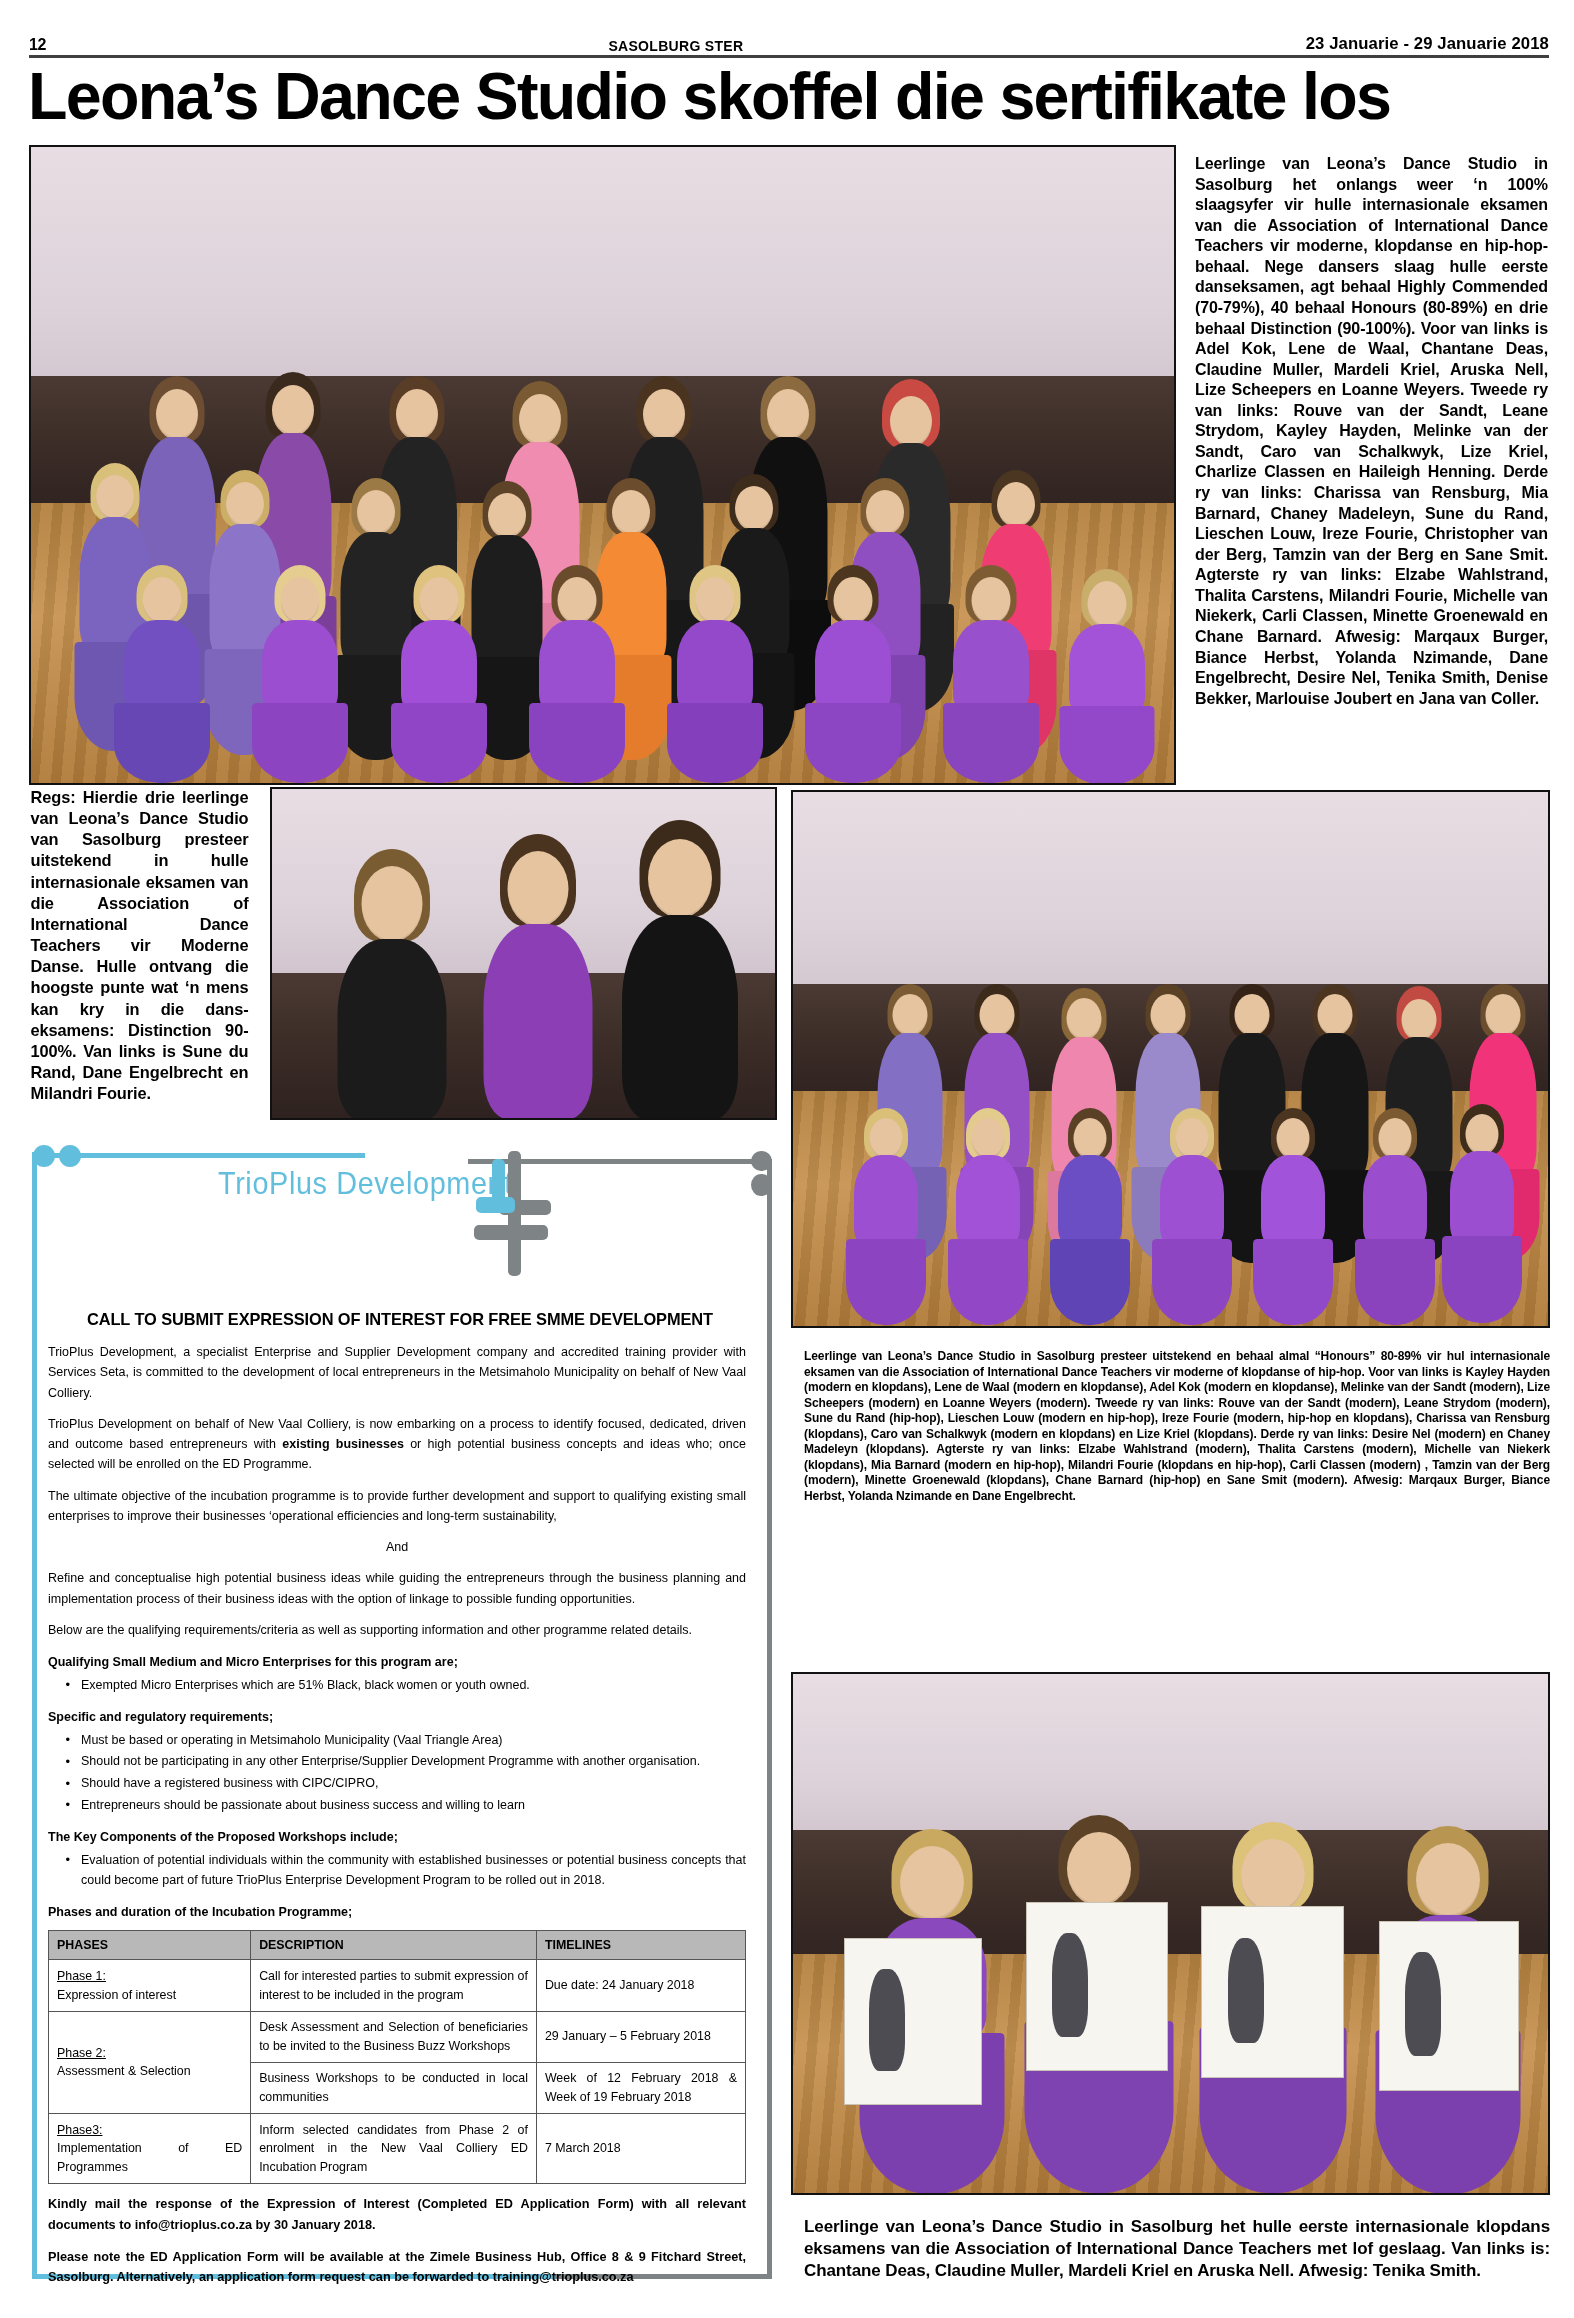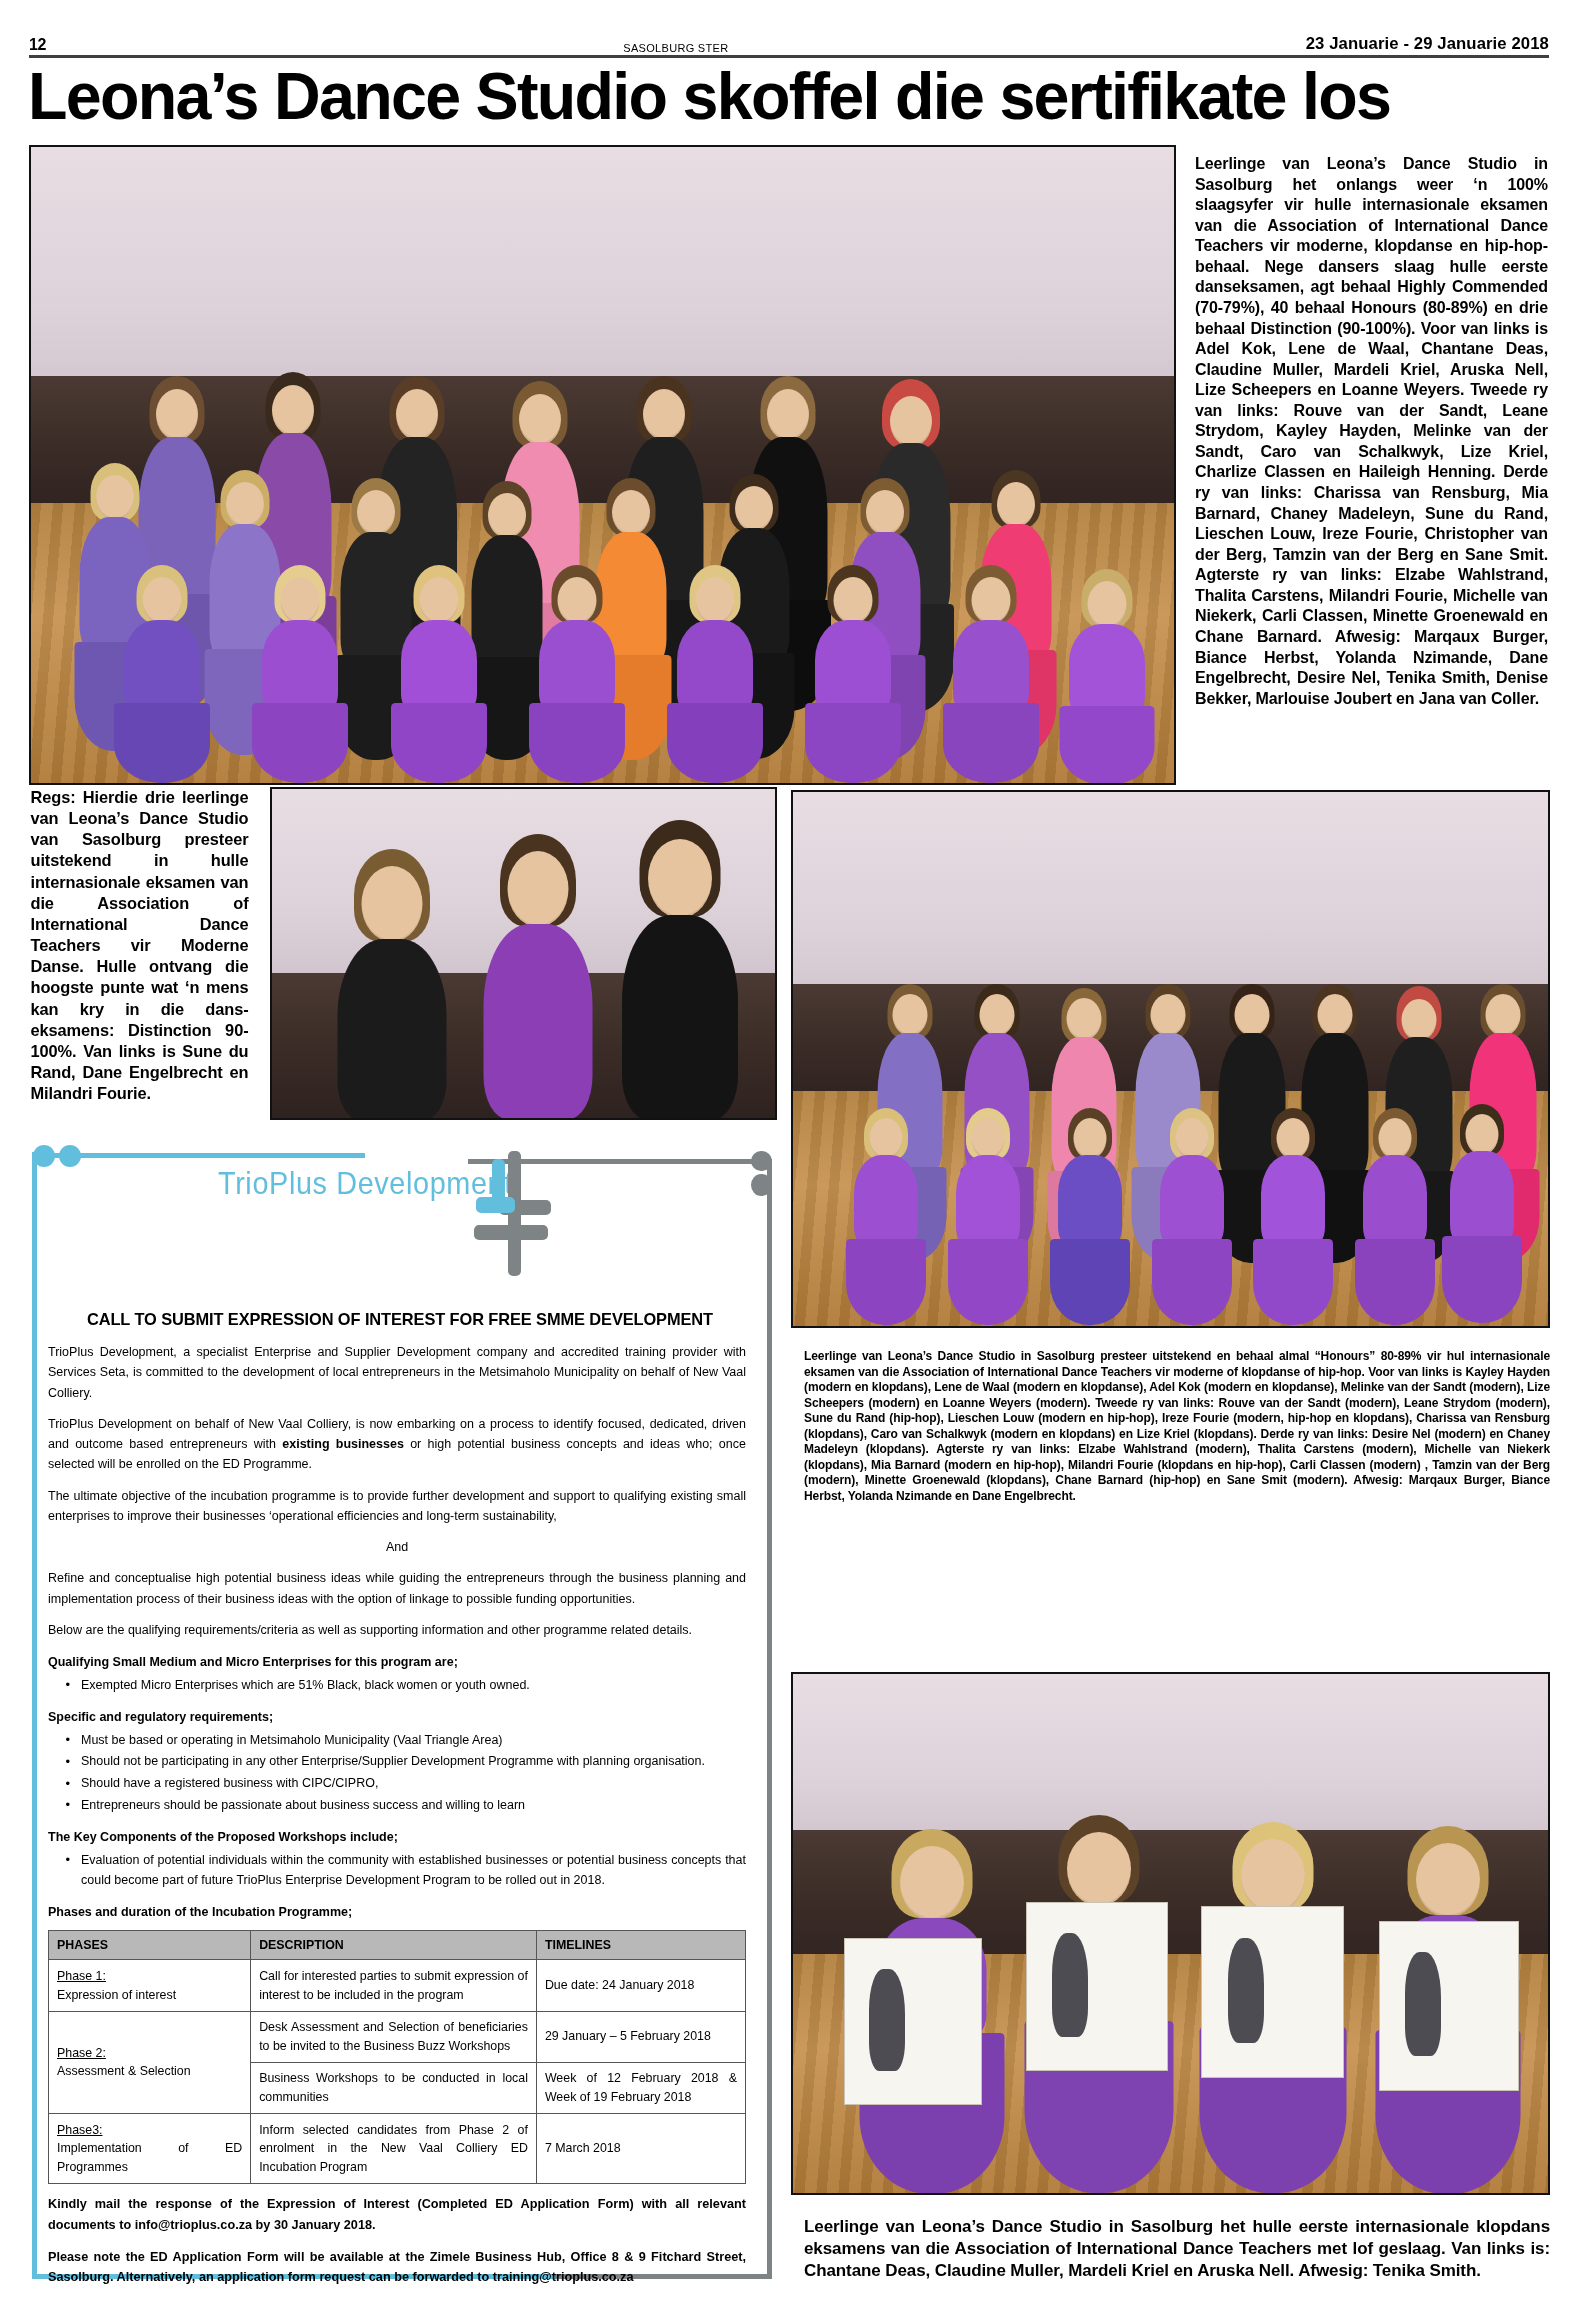--- a/index.html
+++ b/index.html
@@ -11,21 +11,21 @@
     color: #000000;
   }
   .page { position: relative; width: 1574px; height: 2319px; overflow: hidden; }
 
   
   .masthead {
     position: absolute; left: 29px; top: 25px; width: 1520px; height: 29px;
     display: flex; align-items: flex-end; justify-content: space-between;
   }
   .masthead .folio { font-size: 16px; font-weight: bold; letter-spacing: -0.4px; }
-  .masthead .pub   { font-size: 11px; font-weight: normal; letter-spacing: 0.3px; }
+  .masthead .pub   { font-size: 14px; font-weight: bold; letter-spacing: 0.3px; }
   .masthead .dateline { font-size: 16.7px; font-weight: bold; letter-spacing: 0.1px; }
   .rule-top {
     position: absolute; left: 29px; top: 55px; width: 1520px; height: 2.9px; background: #3f3f3f;
   }
 
   
   .headline {
     position: absolute; left: 28px; top: 63px; width: 1523px;
     font-family: "Liberation Sans", sans-serif;
     font-weight: bold;
@@ -569,21 +569,21 @@
     <p>Below are the qualifying requirements/criteria as well as supporting information and other programme related details.</p>
 
     <h4>Qualifying Small Medium and Micro Enterprises for this program are;</h4>
     <ul>
       <li>Exempted Micro Enterprises which are 51% Black, black women or youth owned.</li>
     </ul>
 
     <h4>Specific and regulatory requirements;</h4>
     <ul>
       <li>Must be based or operating in Metsimaholo Municipality (Vaal Triangle Area)</li>
-      <li>Should not be participating in any other Enterprise/Supplier Development Programme with planning organisation.</li>
+      <li>Should not be participating in any other Enterprise/Supplier Development Programme with another organisation.</li>
       <li>Should have a registered business with CIPC/CIPRO,</li>
       <li>Entrepreneurs should be passionate about business success and willing to learn</li>
     </ul>
 
     <h4>The Key Components of the Proposed Workshops include;</h4>
     <ul>
       <li class="wide">Evaluation of potential individuals within the community with established businesses or potential business concepts that could become part of future TrioPlus Enterprise Development Program to be rolled out in 2018.</li>
     </ul>
 
     <h4>Phases and duration of the Incubation Programme;</h4>

